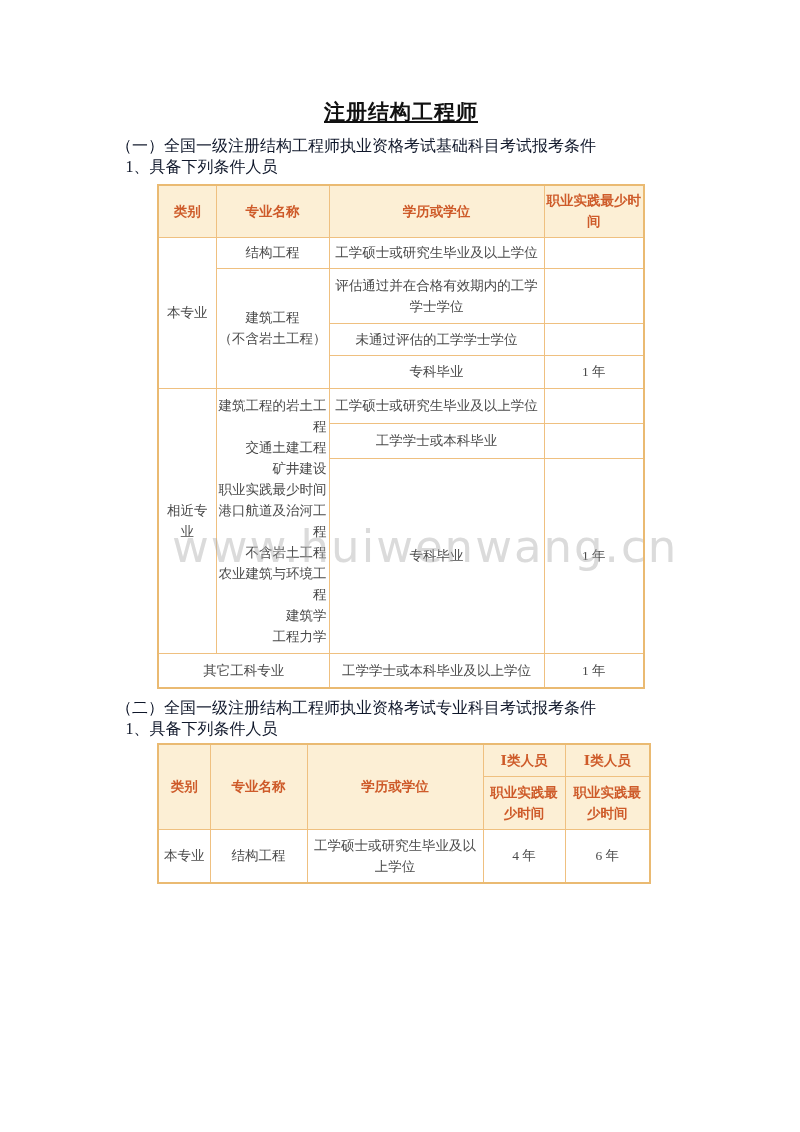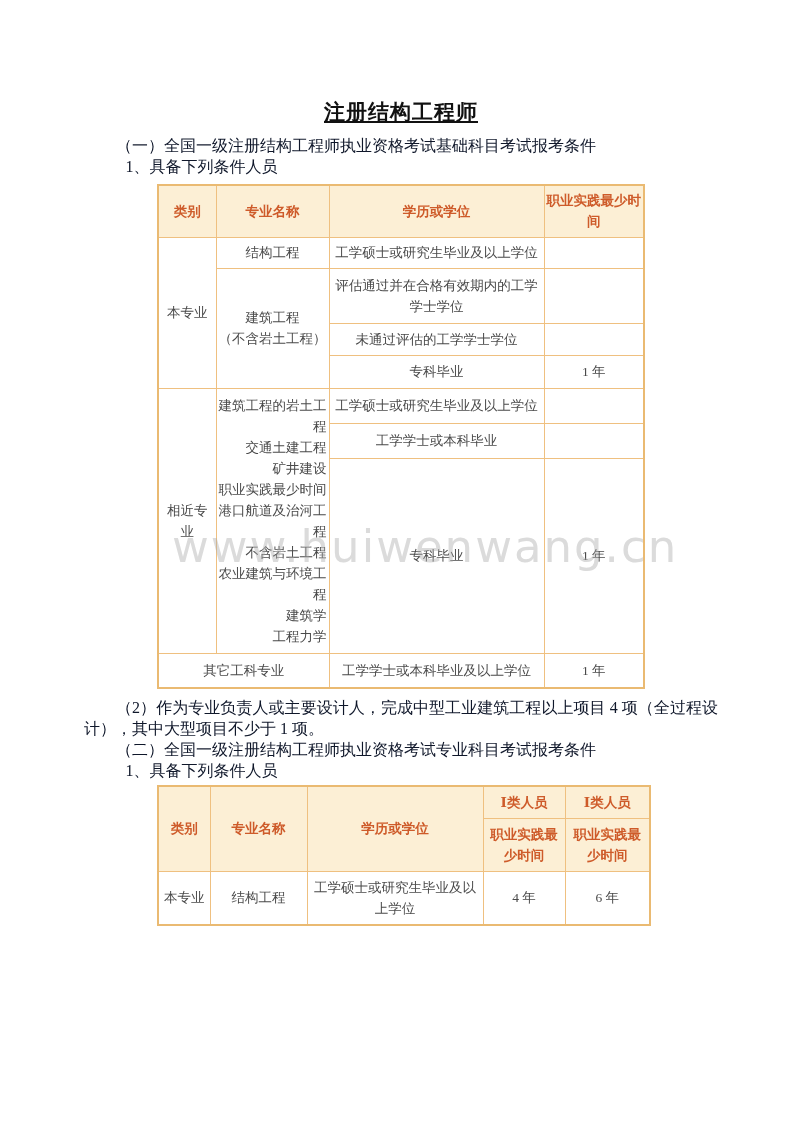--- a/index.html
+++ b/index.html
@@ -148,21 +148,20 @@
         <td>1 年</td>
       </tr>
       <tr style="height:35px">
         <td colspan="2">其它工科专业</td>
         <td>工学学士或本科毕业及以上学位</td>
         <td>1 年</td>
       </tr>
     </tbody>
       </table>
 
-    <p class="para indent2">（2）作为专业负责人或主要设计人，完成中型工业建筑工程以上项目 4 项（全过程设计），其中大型项目不少于 1 项。</p>
 
     <p class="para indent2 bold">（二）全国一级注册结构工程师执业资格考试专业科目考试报考条件</p>
     <p class="para indent3">1、具备下列条件人员</p>
 
     <table class="tbl" style="margin-top:4px">
       <colgroup>
         <col style="width:52px">
           <col style="width:97px">
           <col style="width:176px">
           <col style="width:82px">

